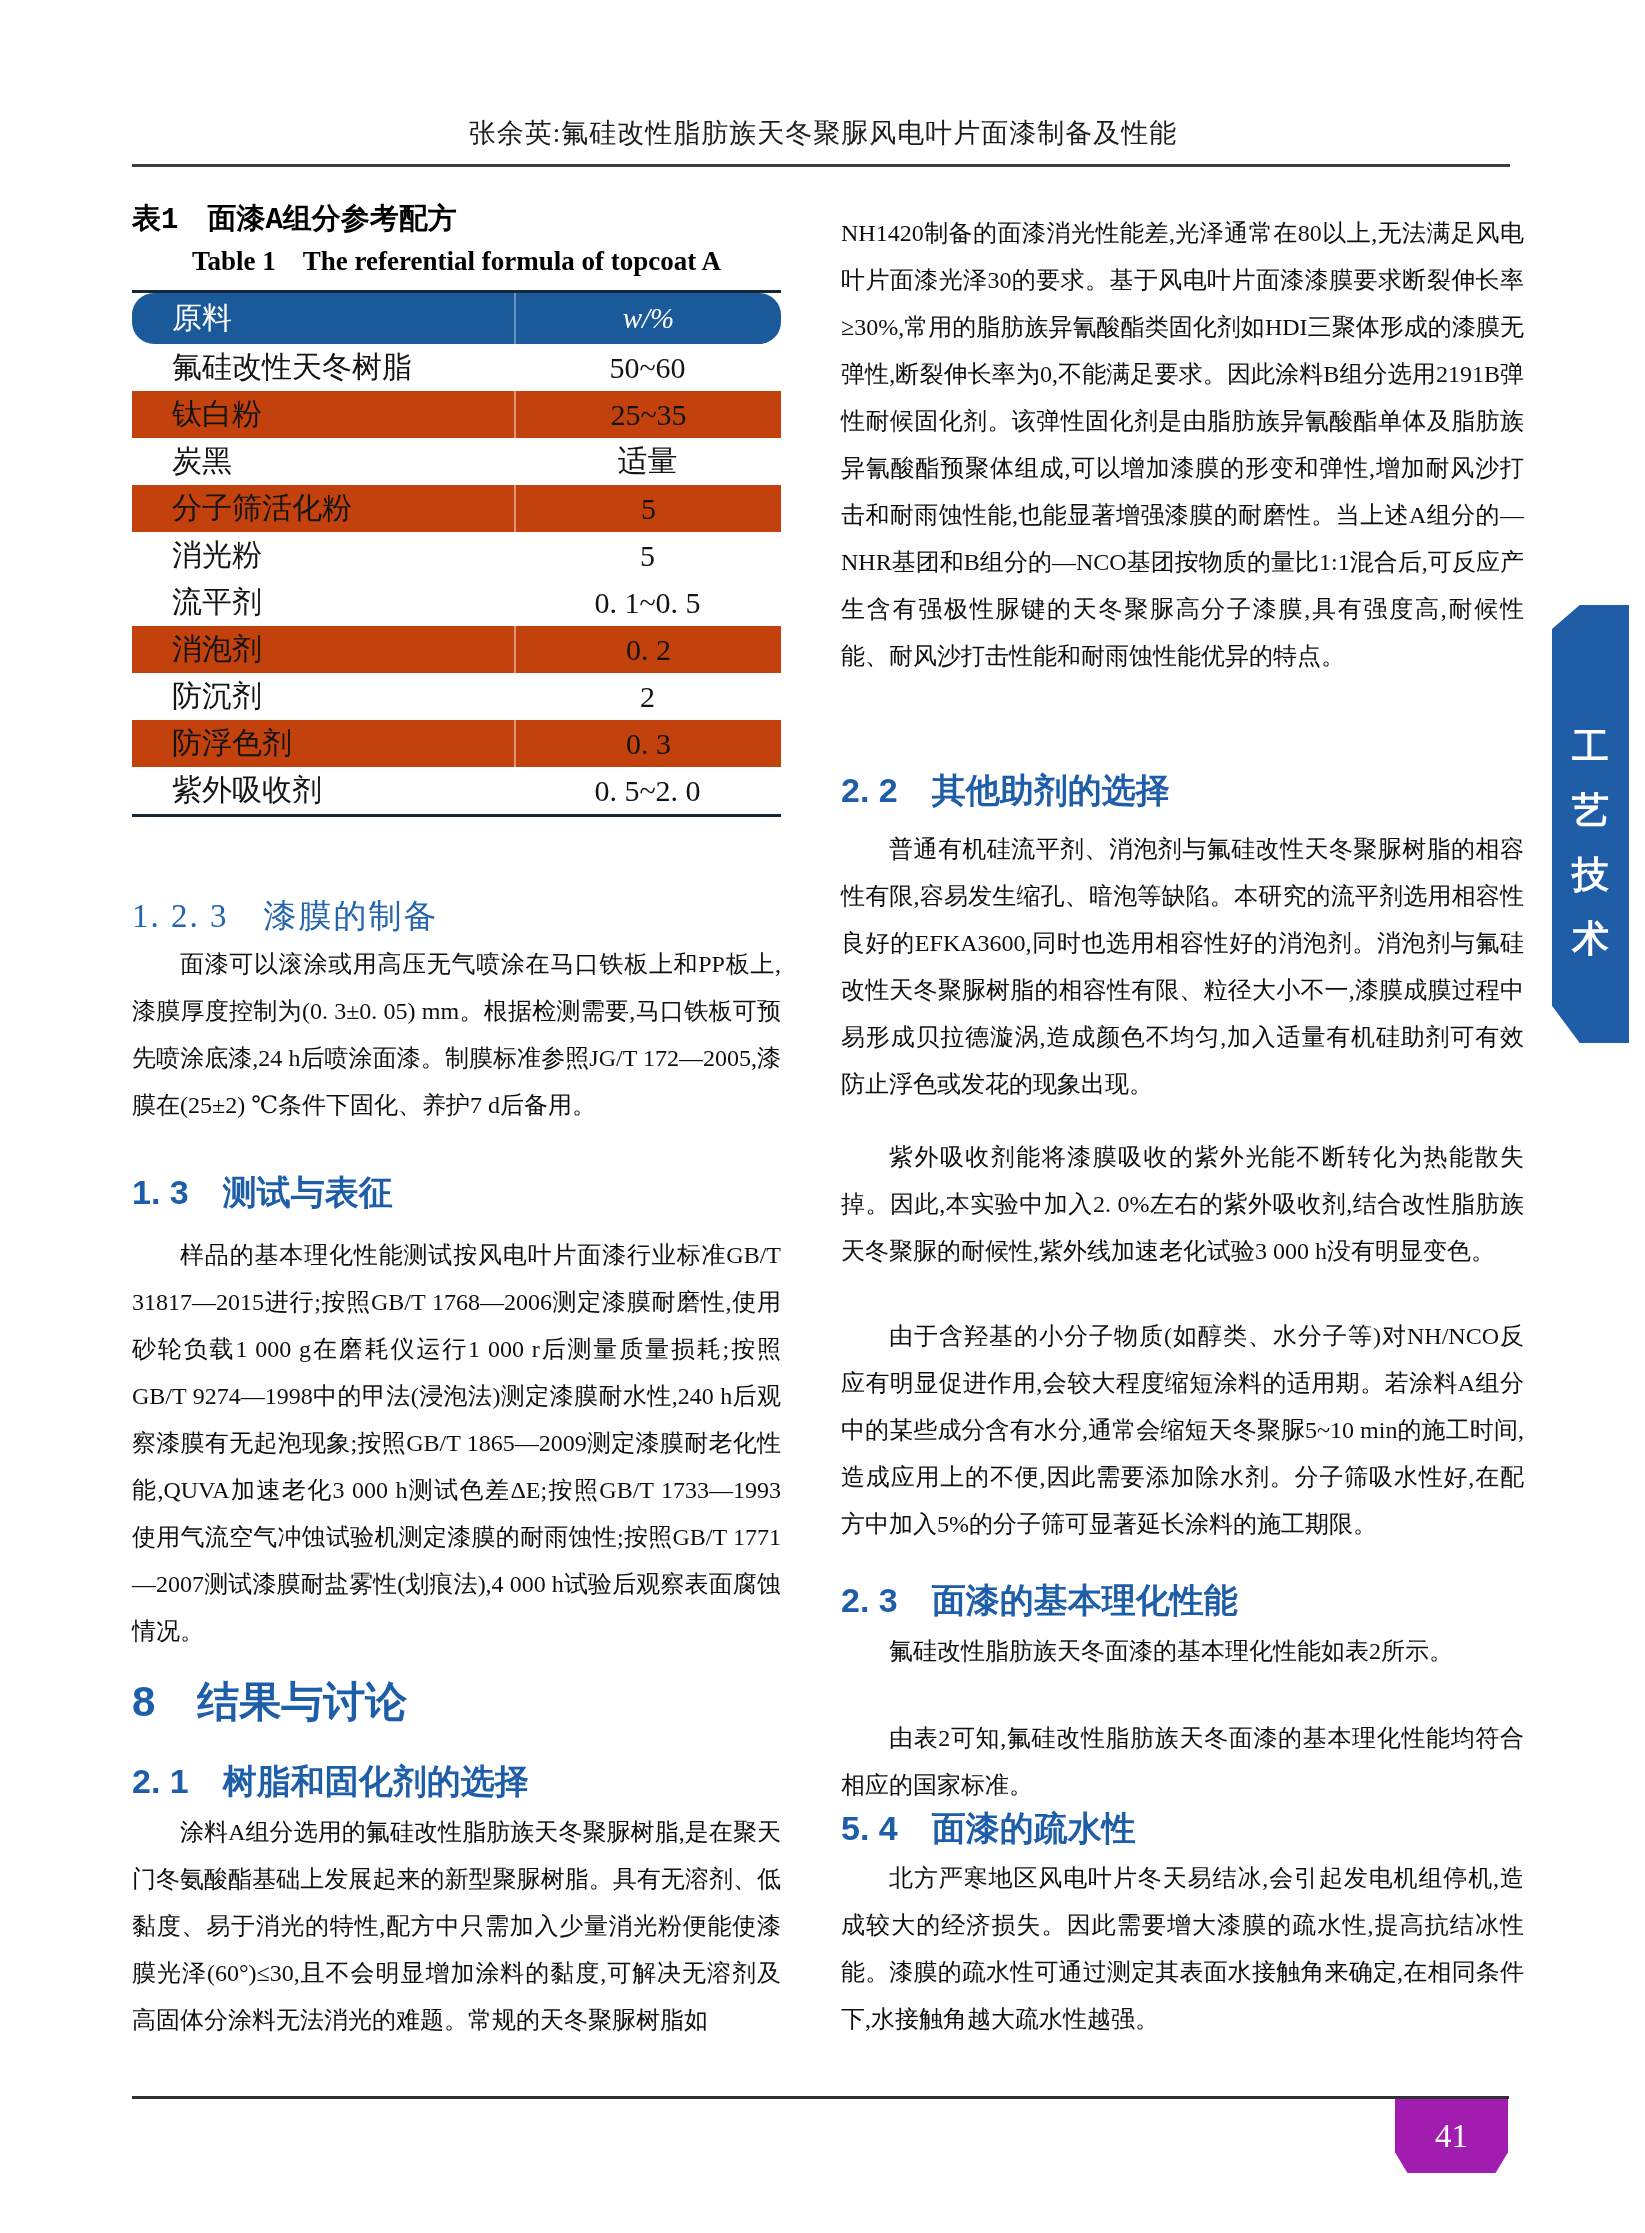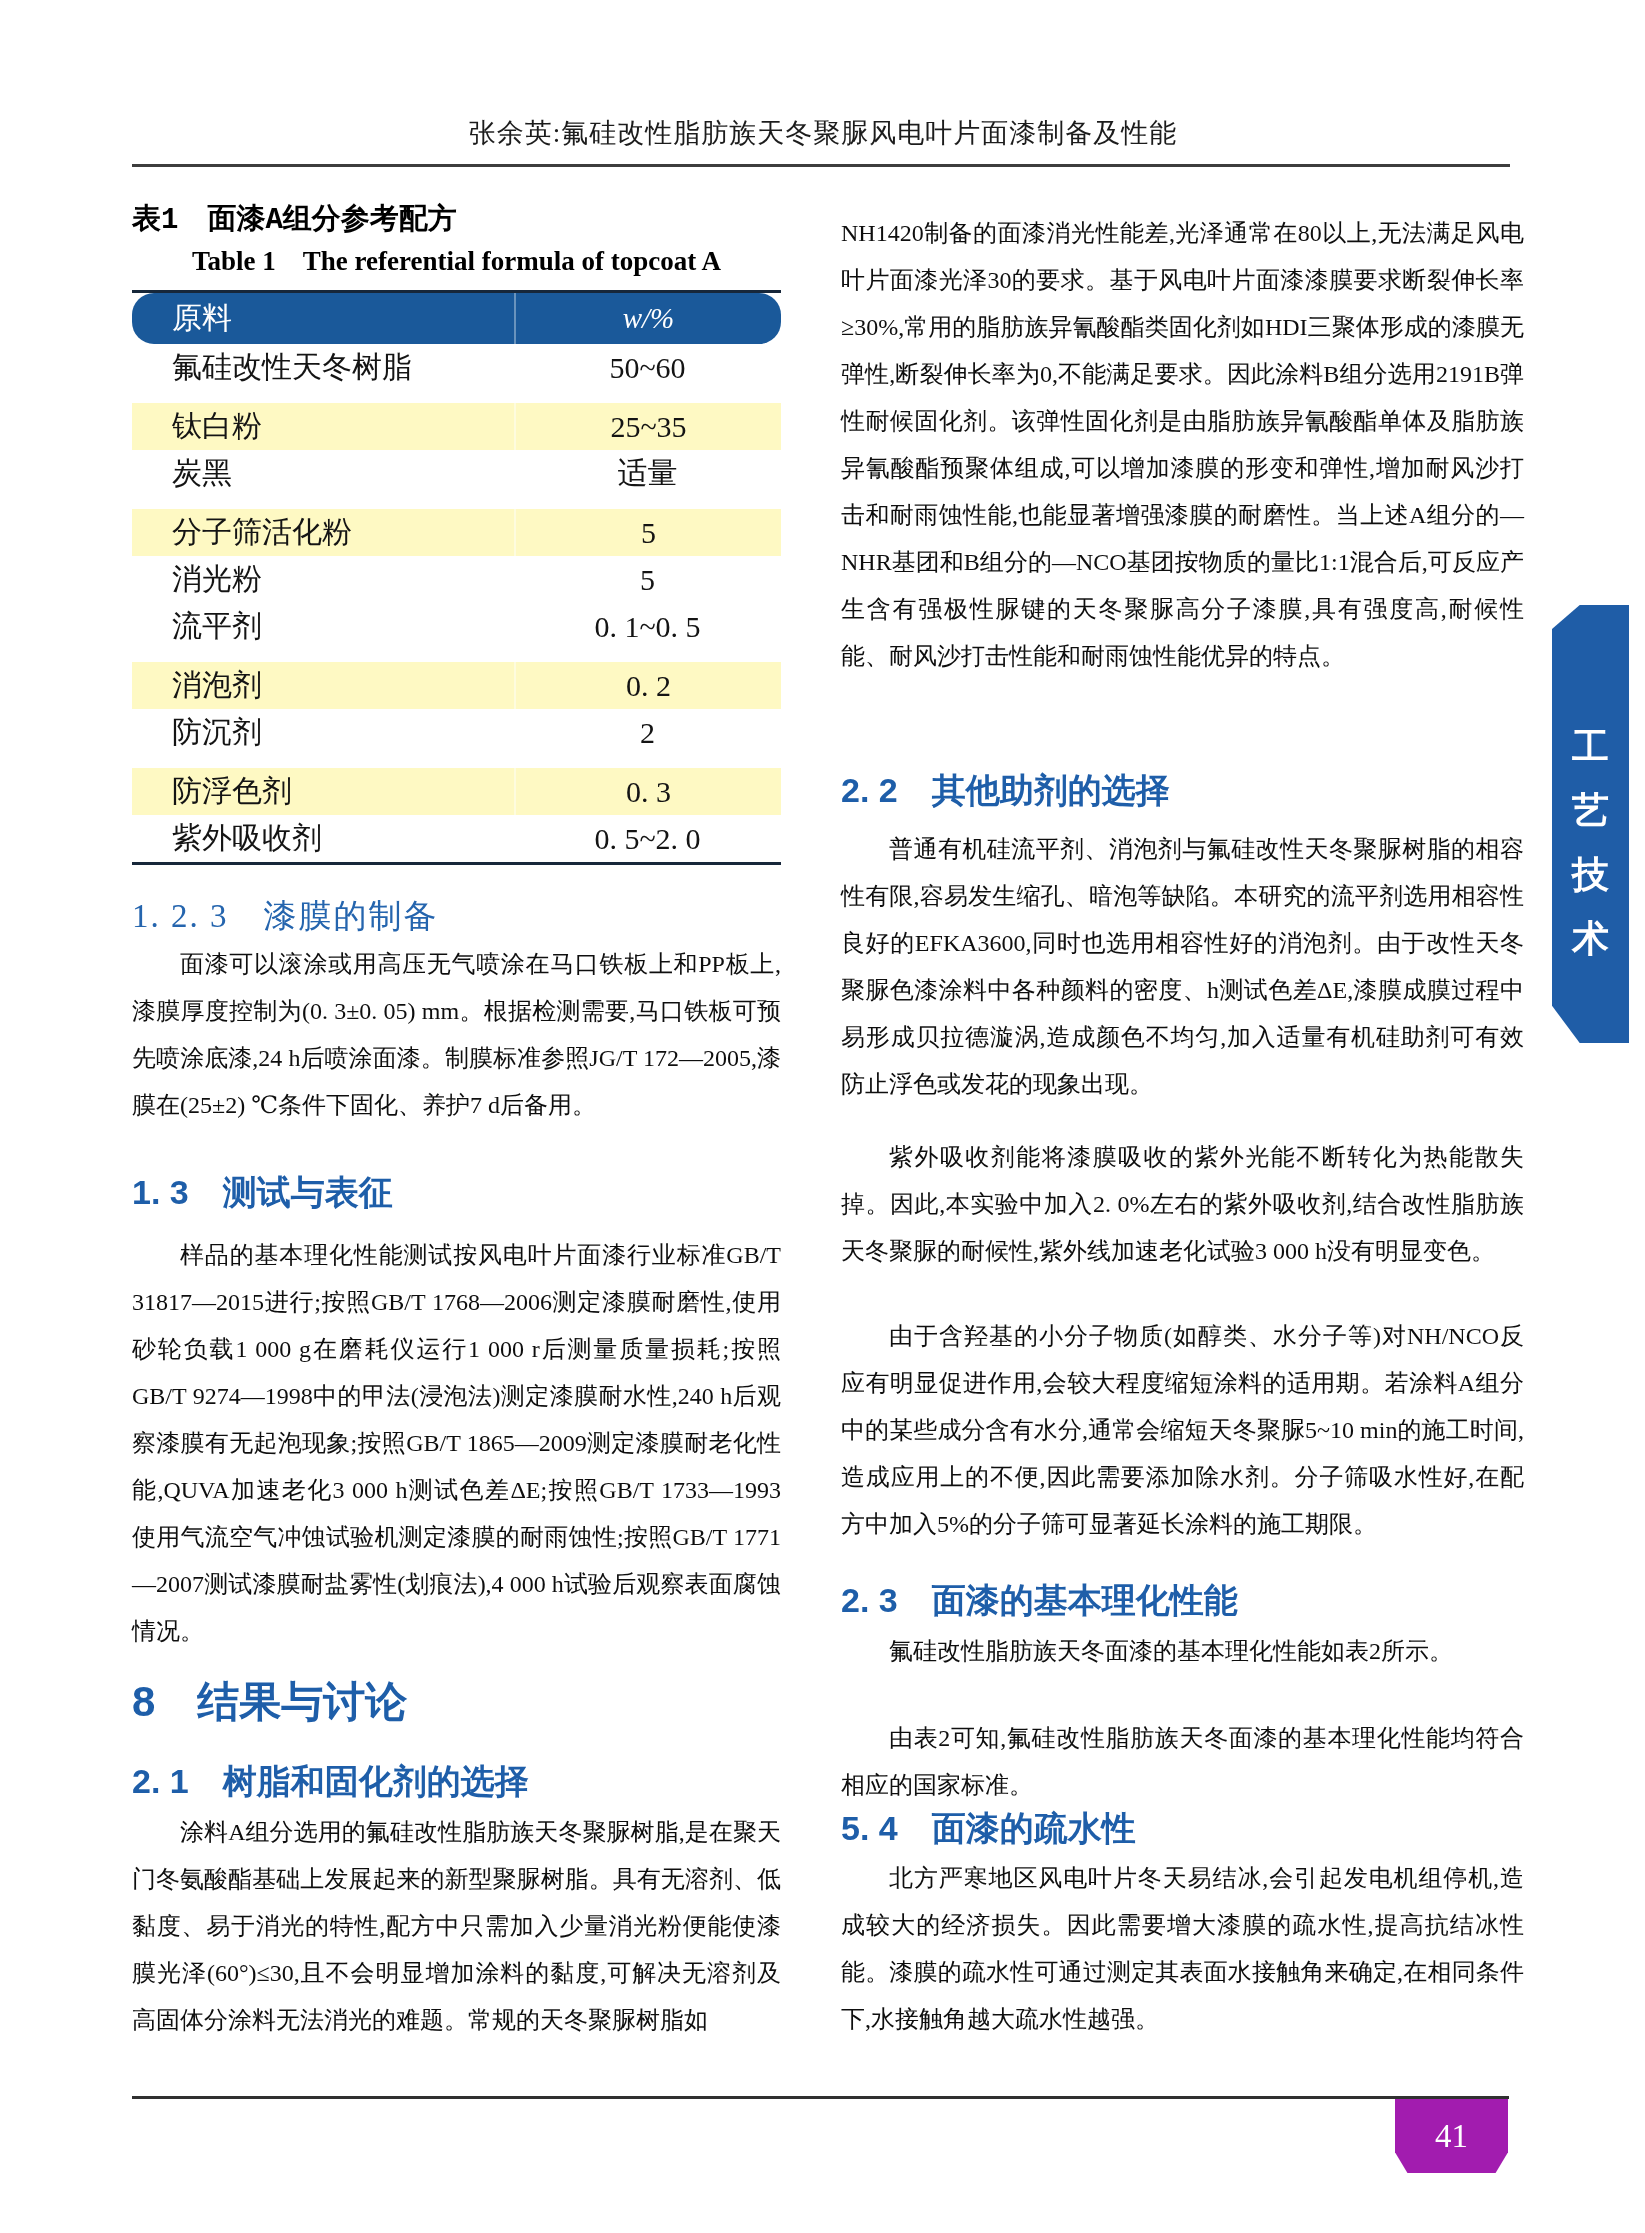--- a/index.html
+++ b/index.html
@@ -22,21 +22,21 @@
 
   .cap-cn{top:199px;text-align:left;font-family:Liberation Mono, monospace;
     font-weight:bold;font-size:29px;color:#000;}
   .cap-en{top:243px;text-align:center;font-weight:bold;font-size:27px;color:#000;}
 
   .tbl{top:290px;border-top:3px solid #17273a;border-bottom:3px solid #17273a;}
   .tbl-header{height:51px;background:#1a599a;color:#ffffff;display:flex;border-radius:22px;}
   .tbl-header .c1{font-family:"Liberation Sans","DejaVu Sans",sans-serif;font-size:30px;}
   .tbl-header .c2{font-style:italic;font-size:29px;border-left:2px solid rgba(255,255,255,.35);}
   .tbl-row{height:47px;display:flex;font-size:30px;color:#141414;}
-  .tbl-row.alt{background:#fef9c3;margin-top:12px;}
+  .tbl-row.alt{background:#c2410c;}
   .tbl-row.alt .c2{border-left:2px solid rgba(255,255,255,.45);}
   .c1{width:382px;padding-left:40px;display:flex;align-items:center;box-sizing:border-box;}
   .c2{flex:1;display:flex;align-items:center;justify-content:center;}
 
   .h-sub{font-family:"Liberation Sans","DejaVu Sans",sans-serif;font-weight:bold;
     color:#1e5ea9;font-size:34px;line-height:44px;}
   .h-kai{color:#2565ae;font-size:33px;line-height:44px;font-weight:normal;
     font-family:"Liberation Serif","DejaVu Serif",serif;letter-spacing:2px;}
   .h-big{font-family:"Liberation Sans","DejaVu Sans",sans-serif;font-weight:bold;
     color:#1e5ea9;font-size:42px;line-height:52px;}
@@ -139,21 +139,21 @@
 
     <div class="blk h-big h2big">8　结果与讨论</div>
     <div class="blk h-sub h21">2. 1　树脂和固化剂的选择</div>
     <div class="blk para indent p21">涂料A组分选用的氟硅改性脂肪族天冬聚脲树脂,是在聚天门冬氨酸酯基础上发展起来的新型聚脲树脂。具有无溶剂、低黏度、易于消光的特性,配方中只需加入少量消光粉便能使漆膜光泽(60°)≤30,且不会明显增加涂料的黏度,可解决无溶剂及高固体分涂料无法消光的难题。常规的天冬聚脲树脂如</div>
   </div>
 
   <div class="col col-right">
     <div class="blk para pcont">NH1420制备的面漆消光性能差,光泽通常在80以上,无法满足风电叶片面漆光泽30的要求。基于风电叶片面漆漆膜要求断裂伸长率≥30%,常用的脂肪族异氰酸酯类固化剂如HDI三聚体形成的漆膜无弹性,断裂伸长率为0,不能满足要求。因此涂料B组分选用2191B弹性耐候固化剂。该弹性固化剂是由脂肪族异氰酸酯单体及脂肪族异氰酸酯预聚体组成,可以增加漆膜的形变和弹性,增加耐风沙打击和耐雨蚀性能,也能显著增强漆膜的耐磨性。当上述A组分的—NHR基团和B组分的—NCO基团按物质的量比1:1混合后,可反应产生含有强极性脲键的天冬聚脲高分子漆膜,具有强度高,耐候性能、耐风沙打击性能和耐雨蚀性能优异的特点。</div>
 
     <div class="blk h-sub h22">2. 2　其他助剂的选择</div>
-    <div class="blk para indent p22">普通有机硅流平剂、消泡剂与氟硅改性天冬聚脲树脂的相容性有限,容易发生缩孔、暗泡等缺陷。本研究的流平剂选用相容性良好的EFKA3600,同时也选用相容性好的消泡剂。由于改性天冬聚脲色漆涂料中各种颜料的密度、h测试色差ΔE,漆膜成膜过程中易形成贝拉德漩涡,造成颜色不均匀,加入适量有机硅助剂可有效防止浮色或发花的现象出现。</div>
+    <div class="blk para indent p22">普通有机硅流平剂、消泡剂与氟硅改性天冬聚脲树脂的相容性有限,容易发生缩孔、暗泡等缺陷。本研究的流平剂选用相容性良好的EFKA3600,同时也选用相容性好的消泡剂。消泡剂与氟硅改性天冬聚脲树脂的相容性有限、粒径大小不一,漆膜成膜过程中易形成贝拉德漩涡,造成颜色不均匀,加入适量有机硅助剂可有效防止浮色或发花的现象出现。</div>
     <div class="blk para indent puv">紫外吸收剂能将漆膜吸收的紫外光能不断转化为热能散失掉。因此,本实验中加入2. 0%左右的紫外吸收剂,结合改性脂肪族天冬聚脲的耐候性,紫外线加速老化试验3 000 h没有明显变色。</div>
     <div class="blk para indent pwater">由于含羟基的小分子物质(如醇类、水分子等)对NH/NCO反应有明显促进作用,会较大程度缩短涂料的适用期。若涂料A组分中的某些成分含有水分,通常会缩短天冬聚脲5~10 min的施工时间,造成应用上的不便,因此需要添加除水剂。分子筛吸水性好,在配方中加入5%的分子筛可显著延长涂料的施工期限。</div>
 
     <div class="blk h-sub h23">2. 3　面漆的基本理化性能</div>
     <div class="blk para indent p23a">氟硅改性脂肪族天冬面漆的基本理化性能如表2所示。</div>
     <div class="blk para indent p23b">由表2可知,氟硅改性脂肪族天冬面漆的基本理化性能均符合相应的国家标准。</div>
 
     <div class="blk h-sub h24">5. 4　面漆的疏水性</div>
     <div class="blk para indent p24">北方严寒地区风电叶片冬天易结冰,会引起发电机组停机,造成较大的经济损失。因此需要增大漆膜的疏水性,提高抗结冰性能。漆膜的疏水性可通过测定其表面水接触角来确定,在相同条件下,水接触角越大疏水性越强。</div>
   </div>

